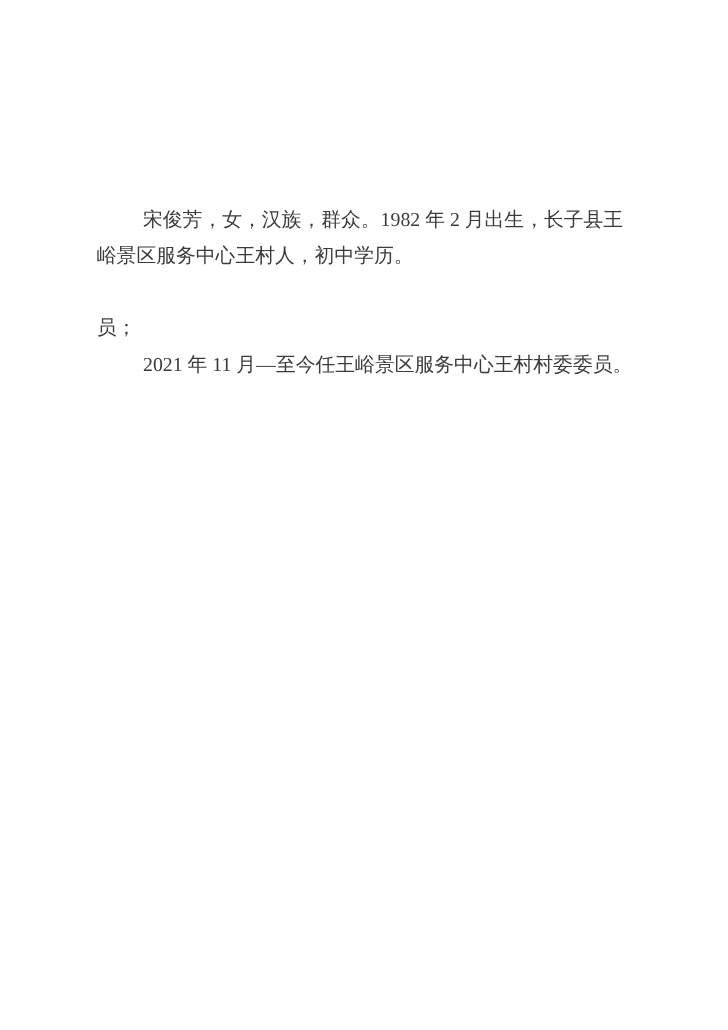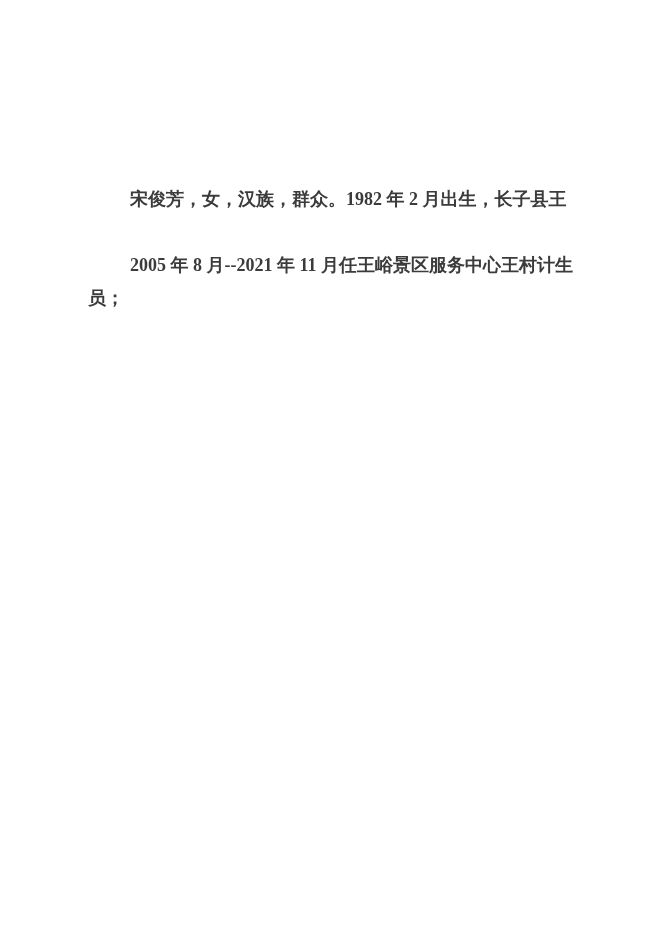--- a/index.html
+++ b/index.html
@@ -7,21 +7,20 @@
     padding: 0;
     background: #ffffff;
   }
   .page {
     position: relative;
     width: 662px;
     height: 936px;
     background: #ffffff;
     overflow: hidden;
     font-family: "Liberation Serif", "DejaVu Serif", serif;
-    font-weight: bold;
   }
   .text-block {
     position: absolute;
     left: 88px;
     top: 183px;
     width: 487px;
     color: #3b3b3b;
   }
   .line {
     height: 33px;
@@ -38,25 +37,26 @@
   }
 </style>
 </head>
 <body>
 
 <div class="page">
   <div class="text-block">
 
     <div class="line indent">宋俊芳，女，汉族，群众。1982 年 2 月出生，长子县王</div>
 
+    <div class="line">峪景区服务中心王村人，初中学历。</div>
 
     <div class="spacer"></div>
 
-    <div class="line indent">2005 年 8 月--2021 年 11 月任王峪景区服务中心王村计生</div>
 
     <div class="line">员；</div>
 
+    <div class="line indent">2021 年 11 月—至今任王峪景区服务中心王村村委委员。</div>
 
     <div class="spacer"></div>
 
 
   </div>
 </div>
 
 </body></html>

